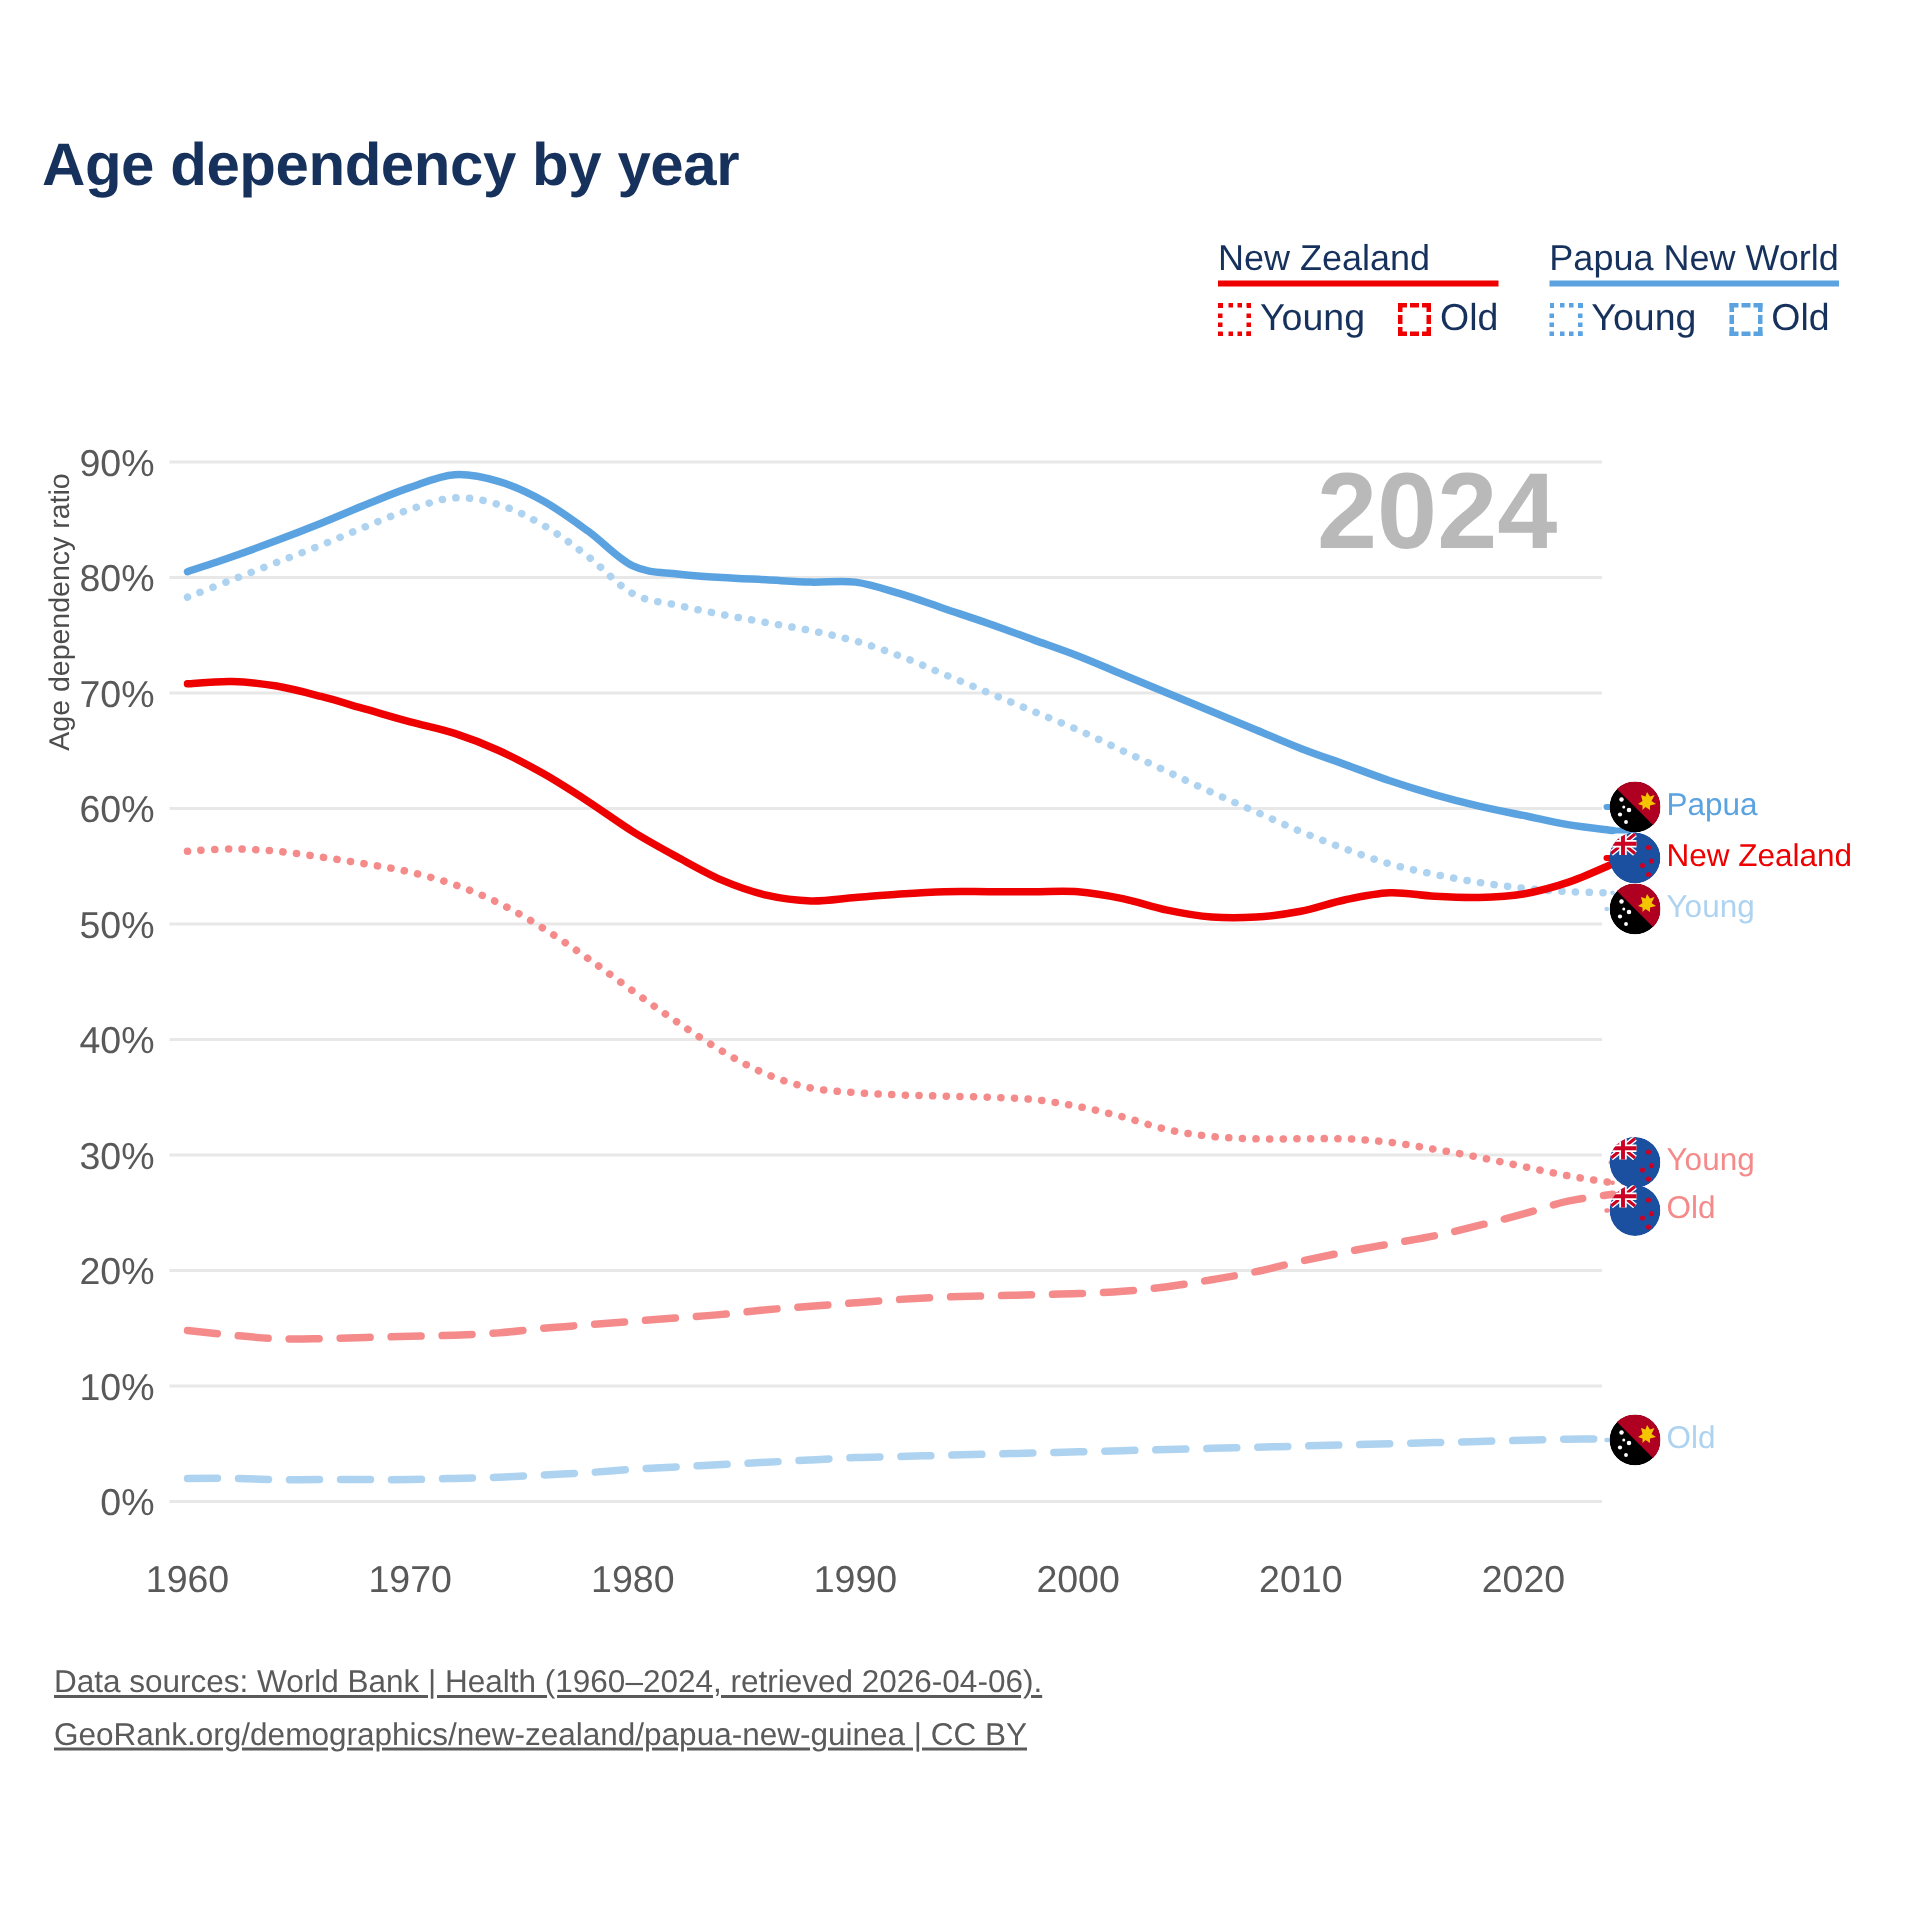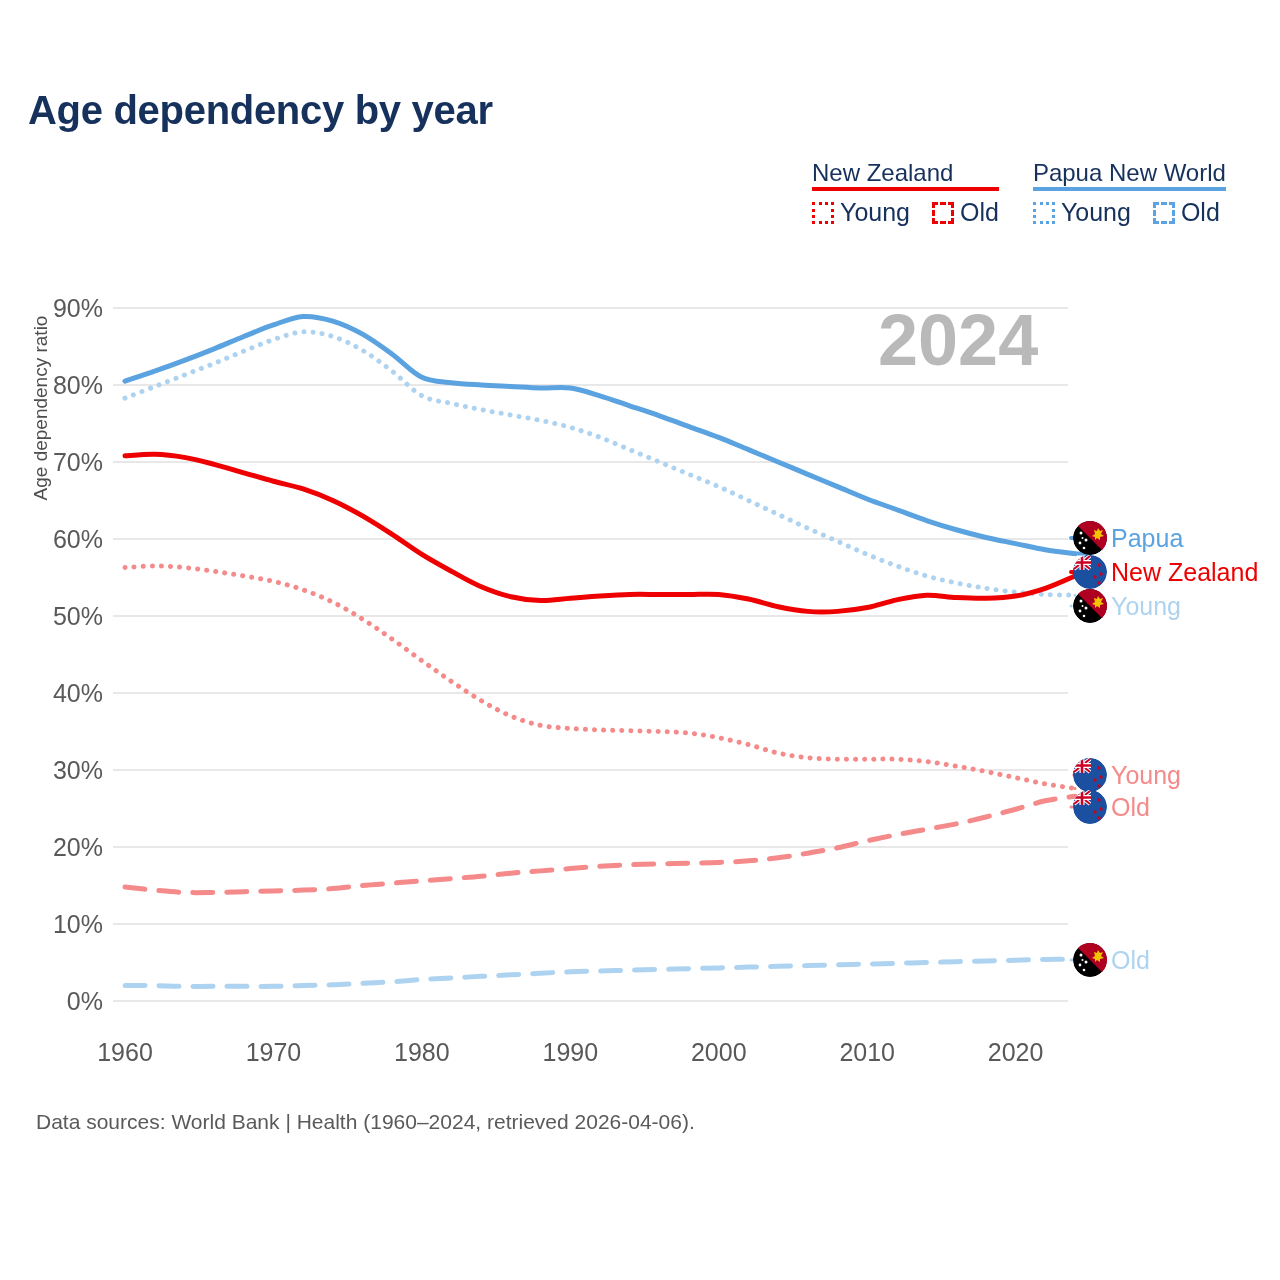--- a/index.html
+++ b/index.html
@@ -124,42 +124,42 @@
   .watermark {
     font-size: 72px;
     font-weight: bold;
     fill: #b9b9b9;
     font-family: "Liberation Sans", sans-serif;
   }
 
   
   .end-label {
     position: absolute;
-    font-size: 25px;
+    font-size: 21px;
     white-space: nowrap;
     line-height: 1;
   }
   .flag {
     position: absolute;
     width: 34px;
     height: 34px;
     border-radius: 50%;
     overflow: hidden;
   }
 
   
   .footer {
     position: absolute;
     left: 36px;
     top: 1105px;
     font-size: 21px;
     color: #5a5a5a;
     line-height: 1.65;
   }
-  .footer div { white-space: nowrap; }
+  .footer div { white-space: nowrap; text-decoration: underline; }
 </style>
 </head>
 <body>
 
 <div id="root">
 
   <div class="chart-title">Age dependency by year</div>
 
   <div class="legend">
 
@@ -322,15 +322,16 @@
     <circle cx="7" cy="22" r="1.4" fill="#ffffff"></circle>
     <circle cx="11" cy="27" r="1.3" fill="#ffffff"></circle>
     <circle cx="9.5" cy="17" r="1" fill="#ffffff"></circle>
   </svg></div>
         <div class="end-label" style="left: 1111px; top: 948px; color: rgb(174, 211, 240);">Old</div>
       </div>
   </div>
 
   <div class="footer">
     <div>Data sources: World Bank | Health (1960–2024, retrieved 2026-04-06).</div>
+    <div>GeoRank.org/demographics/new-zealand/papua-new-guinea | CC BY</div>
   </div>
 
 </div>
 
 </body></html>

